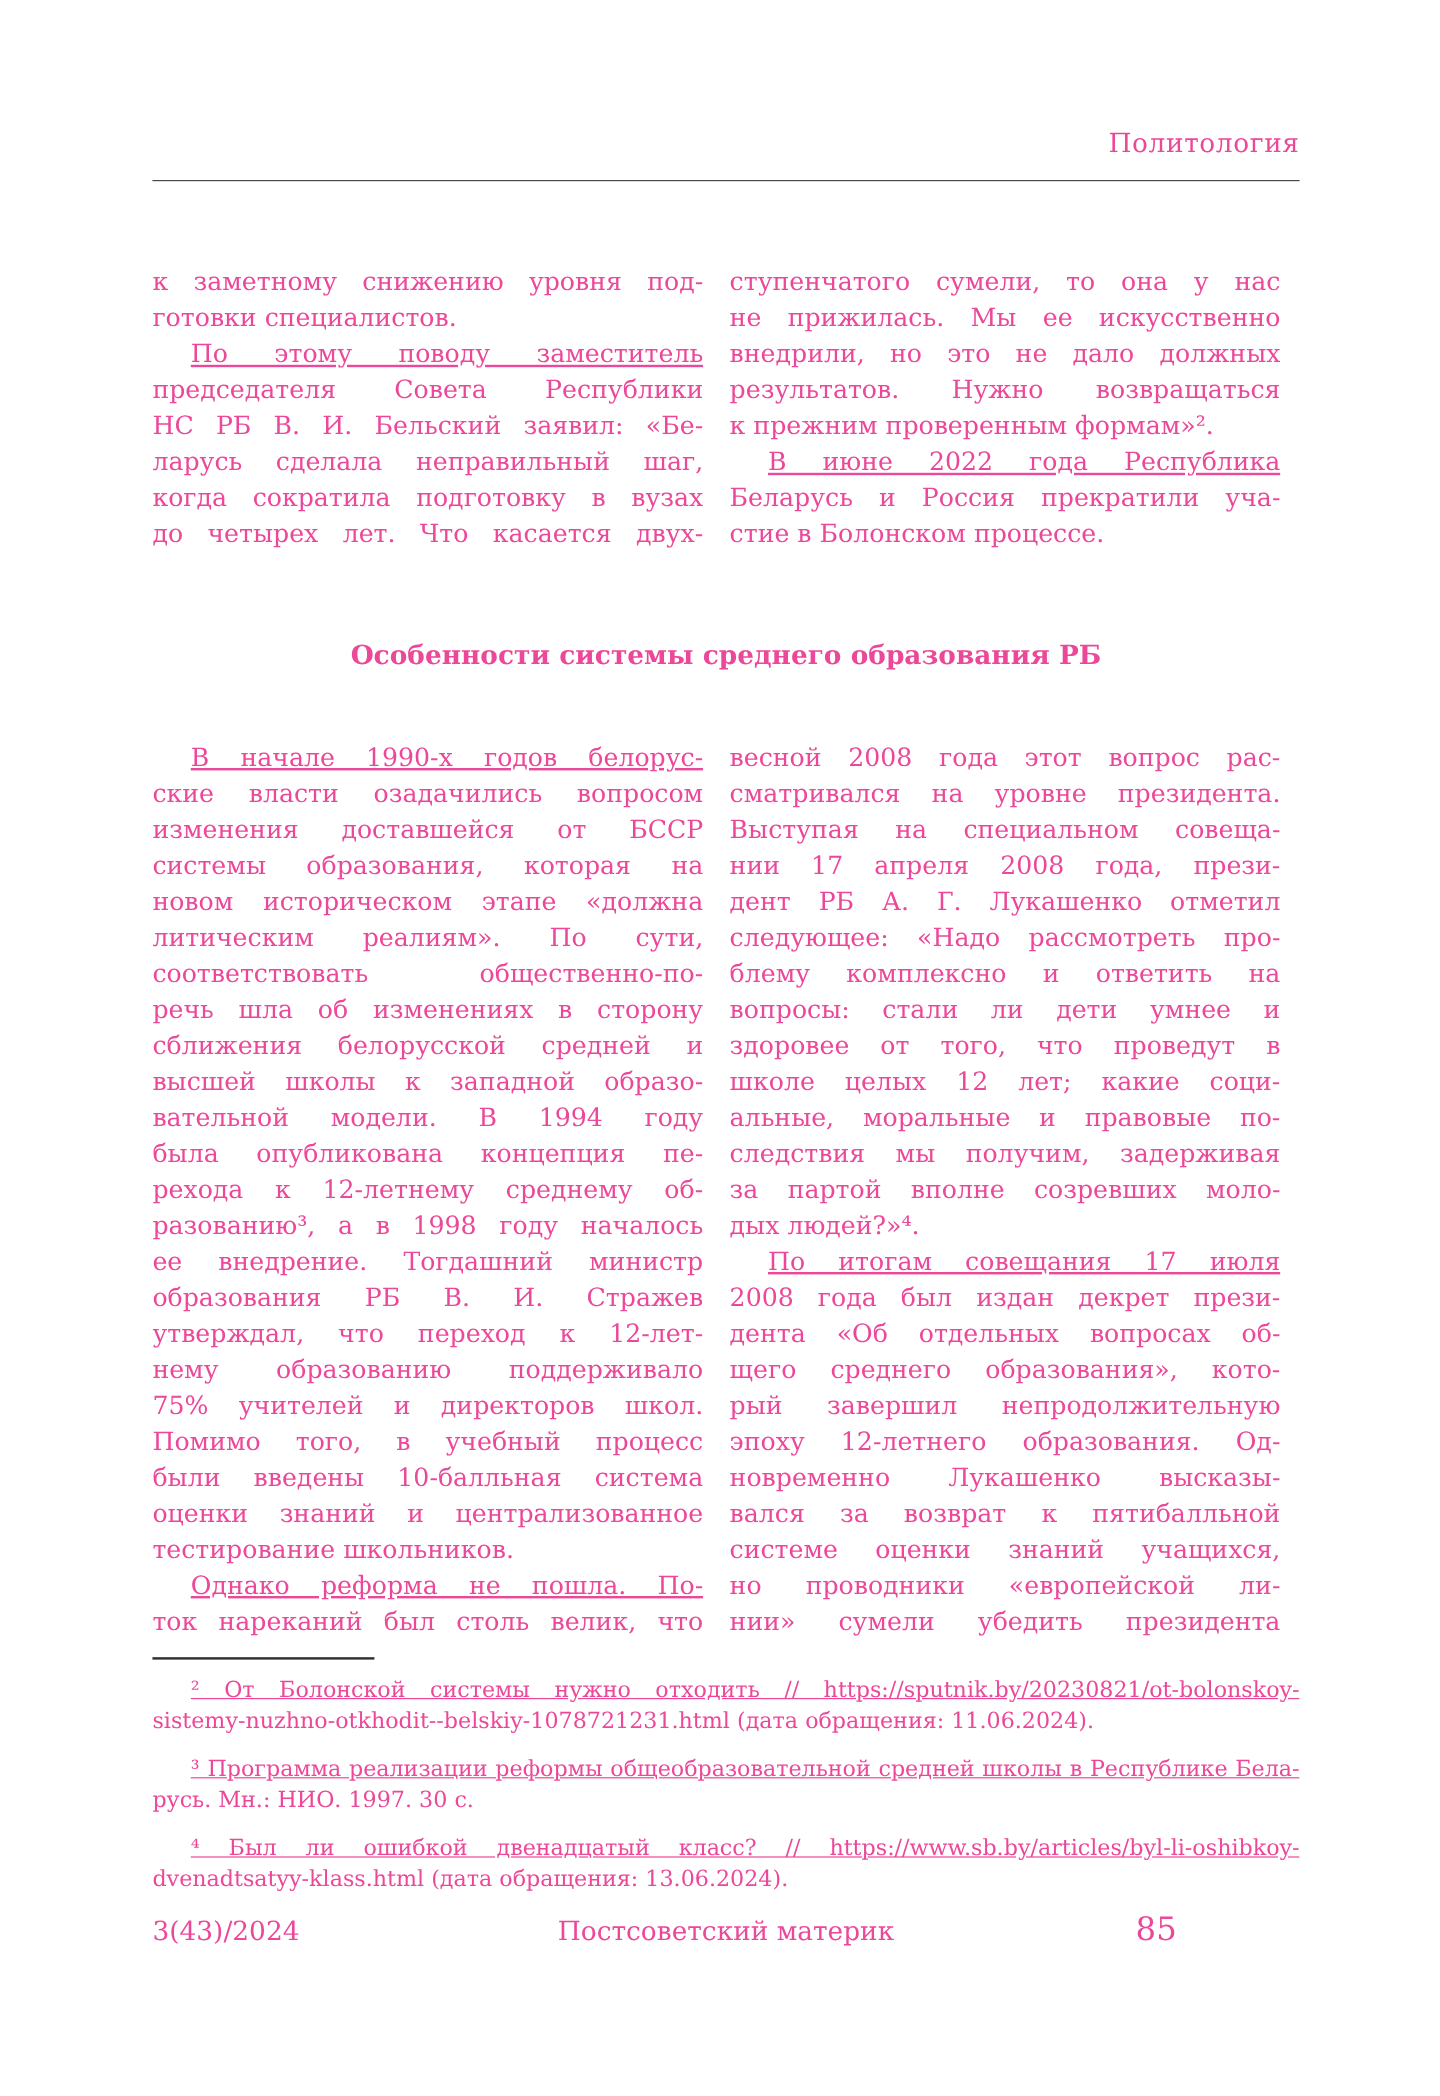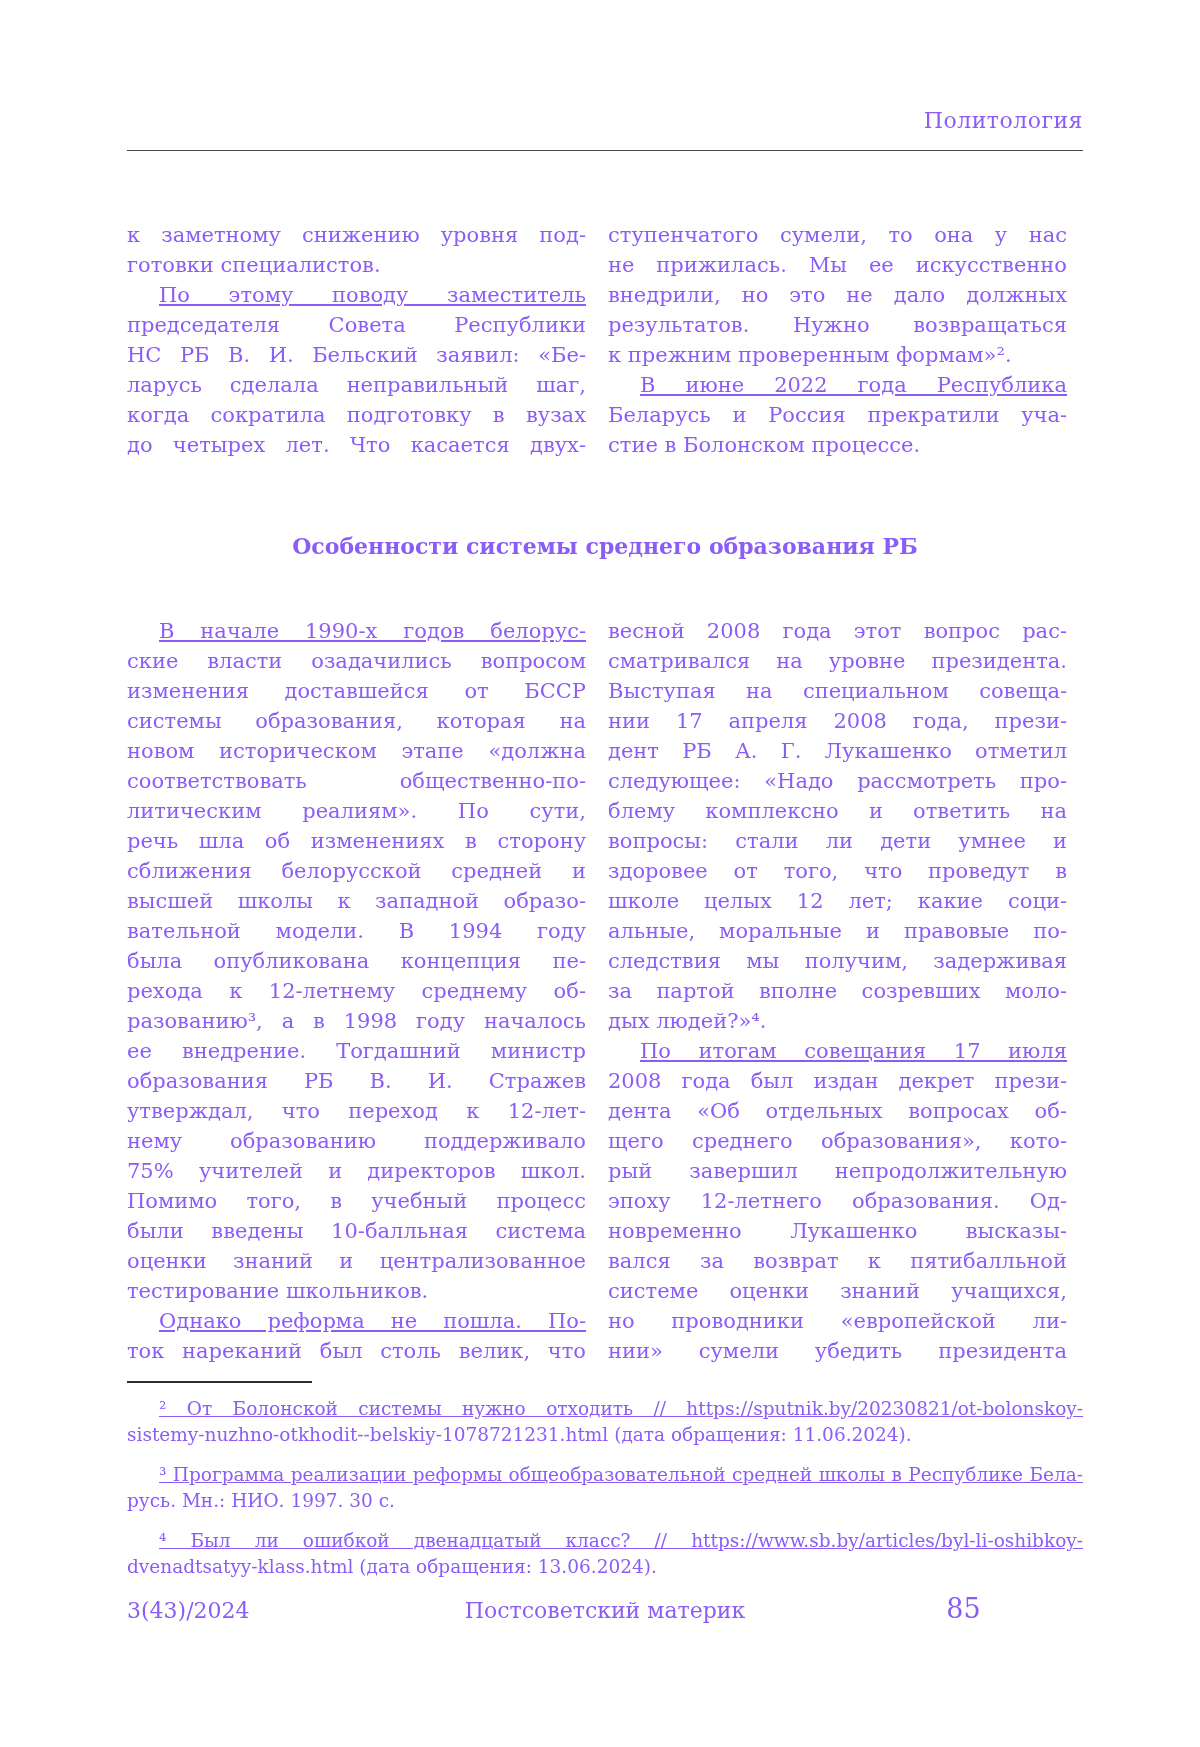--- a/index.html
+++ b/index.html
@@ -5,21 +5,21 @@
   html, body {
     margin: 0;
     padding: 0;
     background: #ffffff;
   }
   .page {
     position: relative;
     width: 1200px;
     height: 1747px;
     background: #ffffff;
-    color: #8b5cf6;
+    color: #ec4899;
     font-family: "DejaVu Serif", "Liberation Serif", serif;
     overflow: hidden;
   }
   
   .running-head {
     position: absolute;
     top: 108px;
     left: 127px;
     width: 956px;
     text-align: right;
@@ -135,22 +135,22 @@
   <div class="section-heading">Особенности системы среднего образования РБ</div>
 
   <div class="twocol main-block">
     <div class="col">
 
     <div class="line indent">В начале 1990-х годов белорус-</div>
         <div class="line">ские власти озадачились вопросом</div>
         <div class="line">изменения доставшейся от БССР</div>
         <div class="line">системы образования, которая на</div>
         <div class="line">новом историческом этапе «должна</div>
+        <div class="line">литическим реалиям». По сути,</div>
         <div class="line">соответствовать общественно-по-</div>
-        <div class="line">литическим реалиям». По сути,</div>
         <div class="line">речь шла об изменениях в сторону</div>
         <div class="line">сближения белорусской средней и</div>
         <div class="line">высшей школы к западной образо-</div>
         <div class="line">вательной модели. В 1994 году</div>
         <div class="line">была опубликована концепция пе-</div>
         <div class="line">рехода к 12-летнему среднему об-</div>
         <div class="line">разованию³, а в 1998 году началось</div>
         <div class="line">ее внедрение. Тогдашний министр</div>
         <div class="line">образования РБ В. И. Стражев</div>
         <div class="line">утверждал, что переход к 12-лет-</div>

